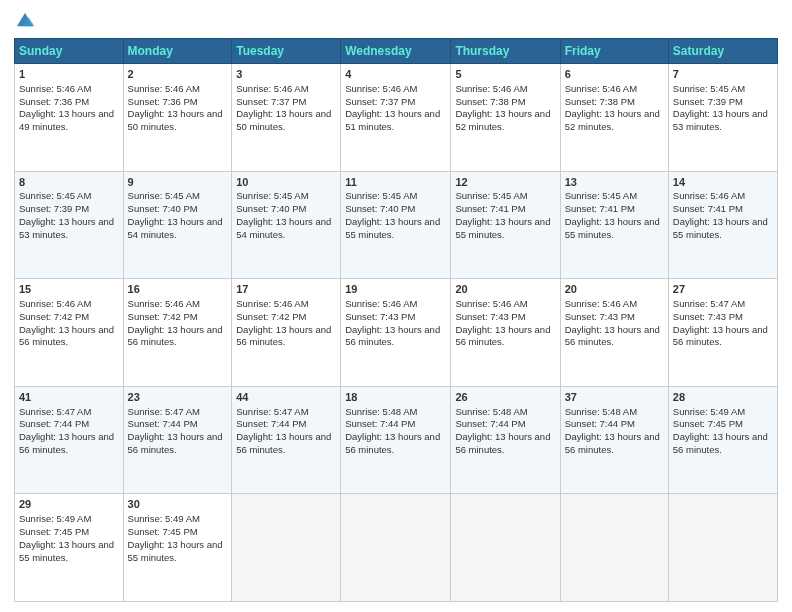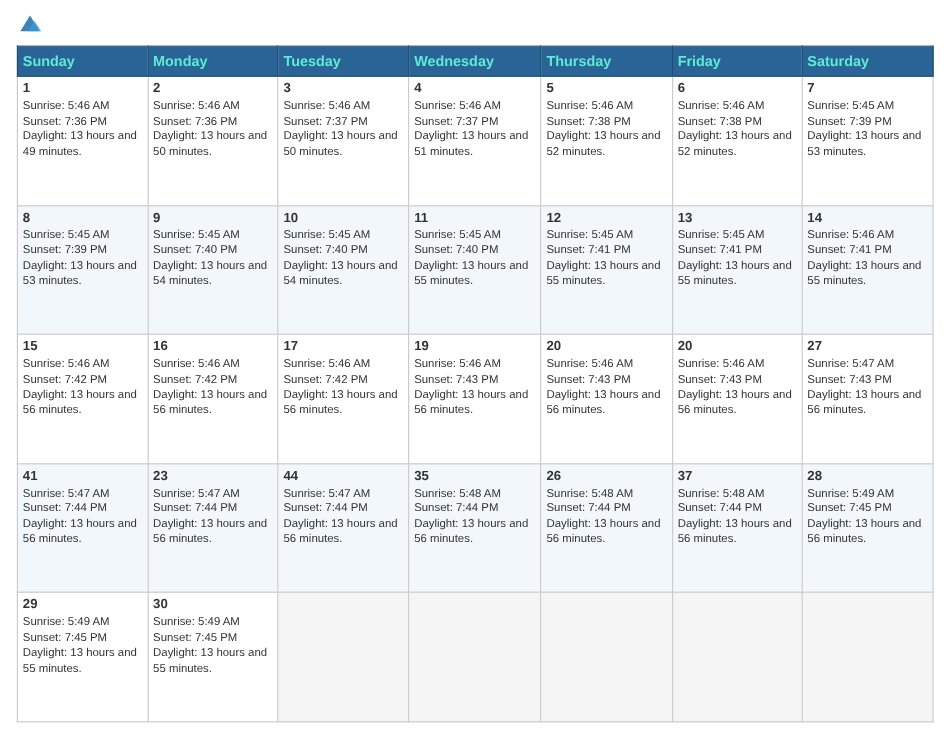--- a/index.html
+++ b/index.html
@@ -277,21 +277,21 @@
             <span class="day-info">Sunset: 7:44 PM</span>
             <span class="day-info">Daylight: 13 hours and 56 minutes.</span>
           </td>
           <td>
             <span class="day-number">44</span>
             <span class="day-info">Sunrise: 5:47 AM</span>
             <span class="day-info">Sunset: 7:44 PM</span>
             <span class="day-info">Daylight: 13 hours and 56 minutes.</span>
           </td>
           <td>
-            <span class="day-number">35</span>
+            <span class="day-number">18</span>
             <span class="day-info">Sunrise: 5:48 AM</span>
             <span class="day-info">Sunset: 7:44 PM</span>
             <span class="day-info">Daylight: 13 hours and 56 minutes.</span>
           </td>
           <td>
             <span class="day-number">26</span>
             <span class="day-info">Sunrise: 5:48 AM</span>
             <span class="day-info">Sunset: 7:44 PM</span>
             <span class="day-info">Daylight: 13 hours and 56 minutes.</span>
           </td>

